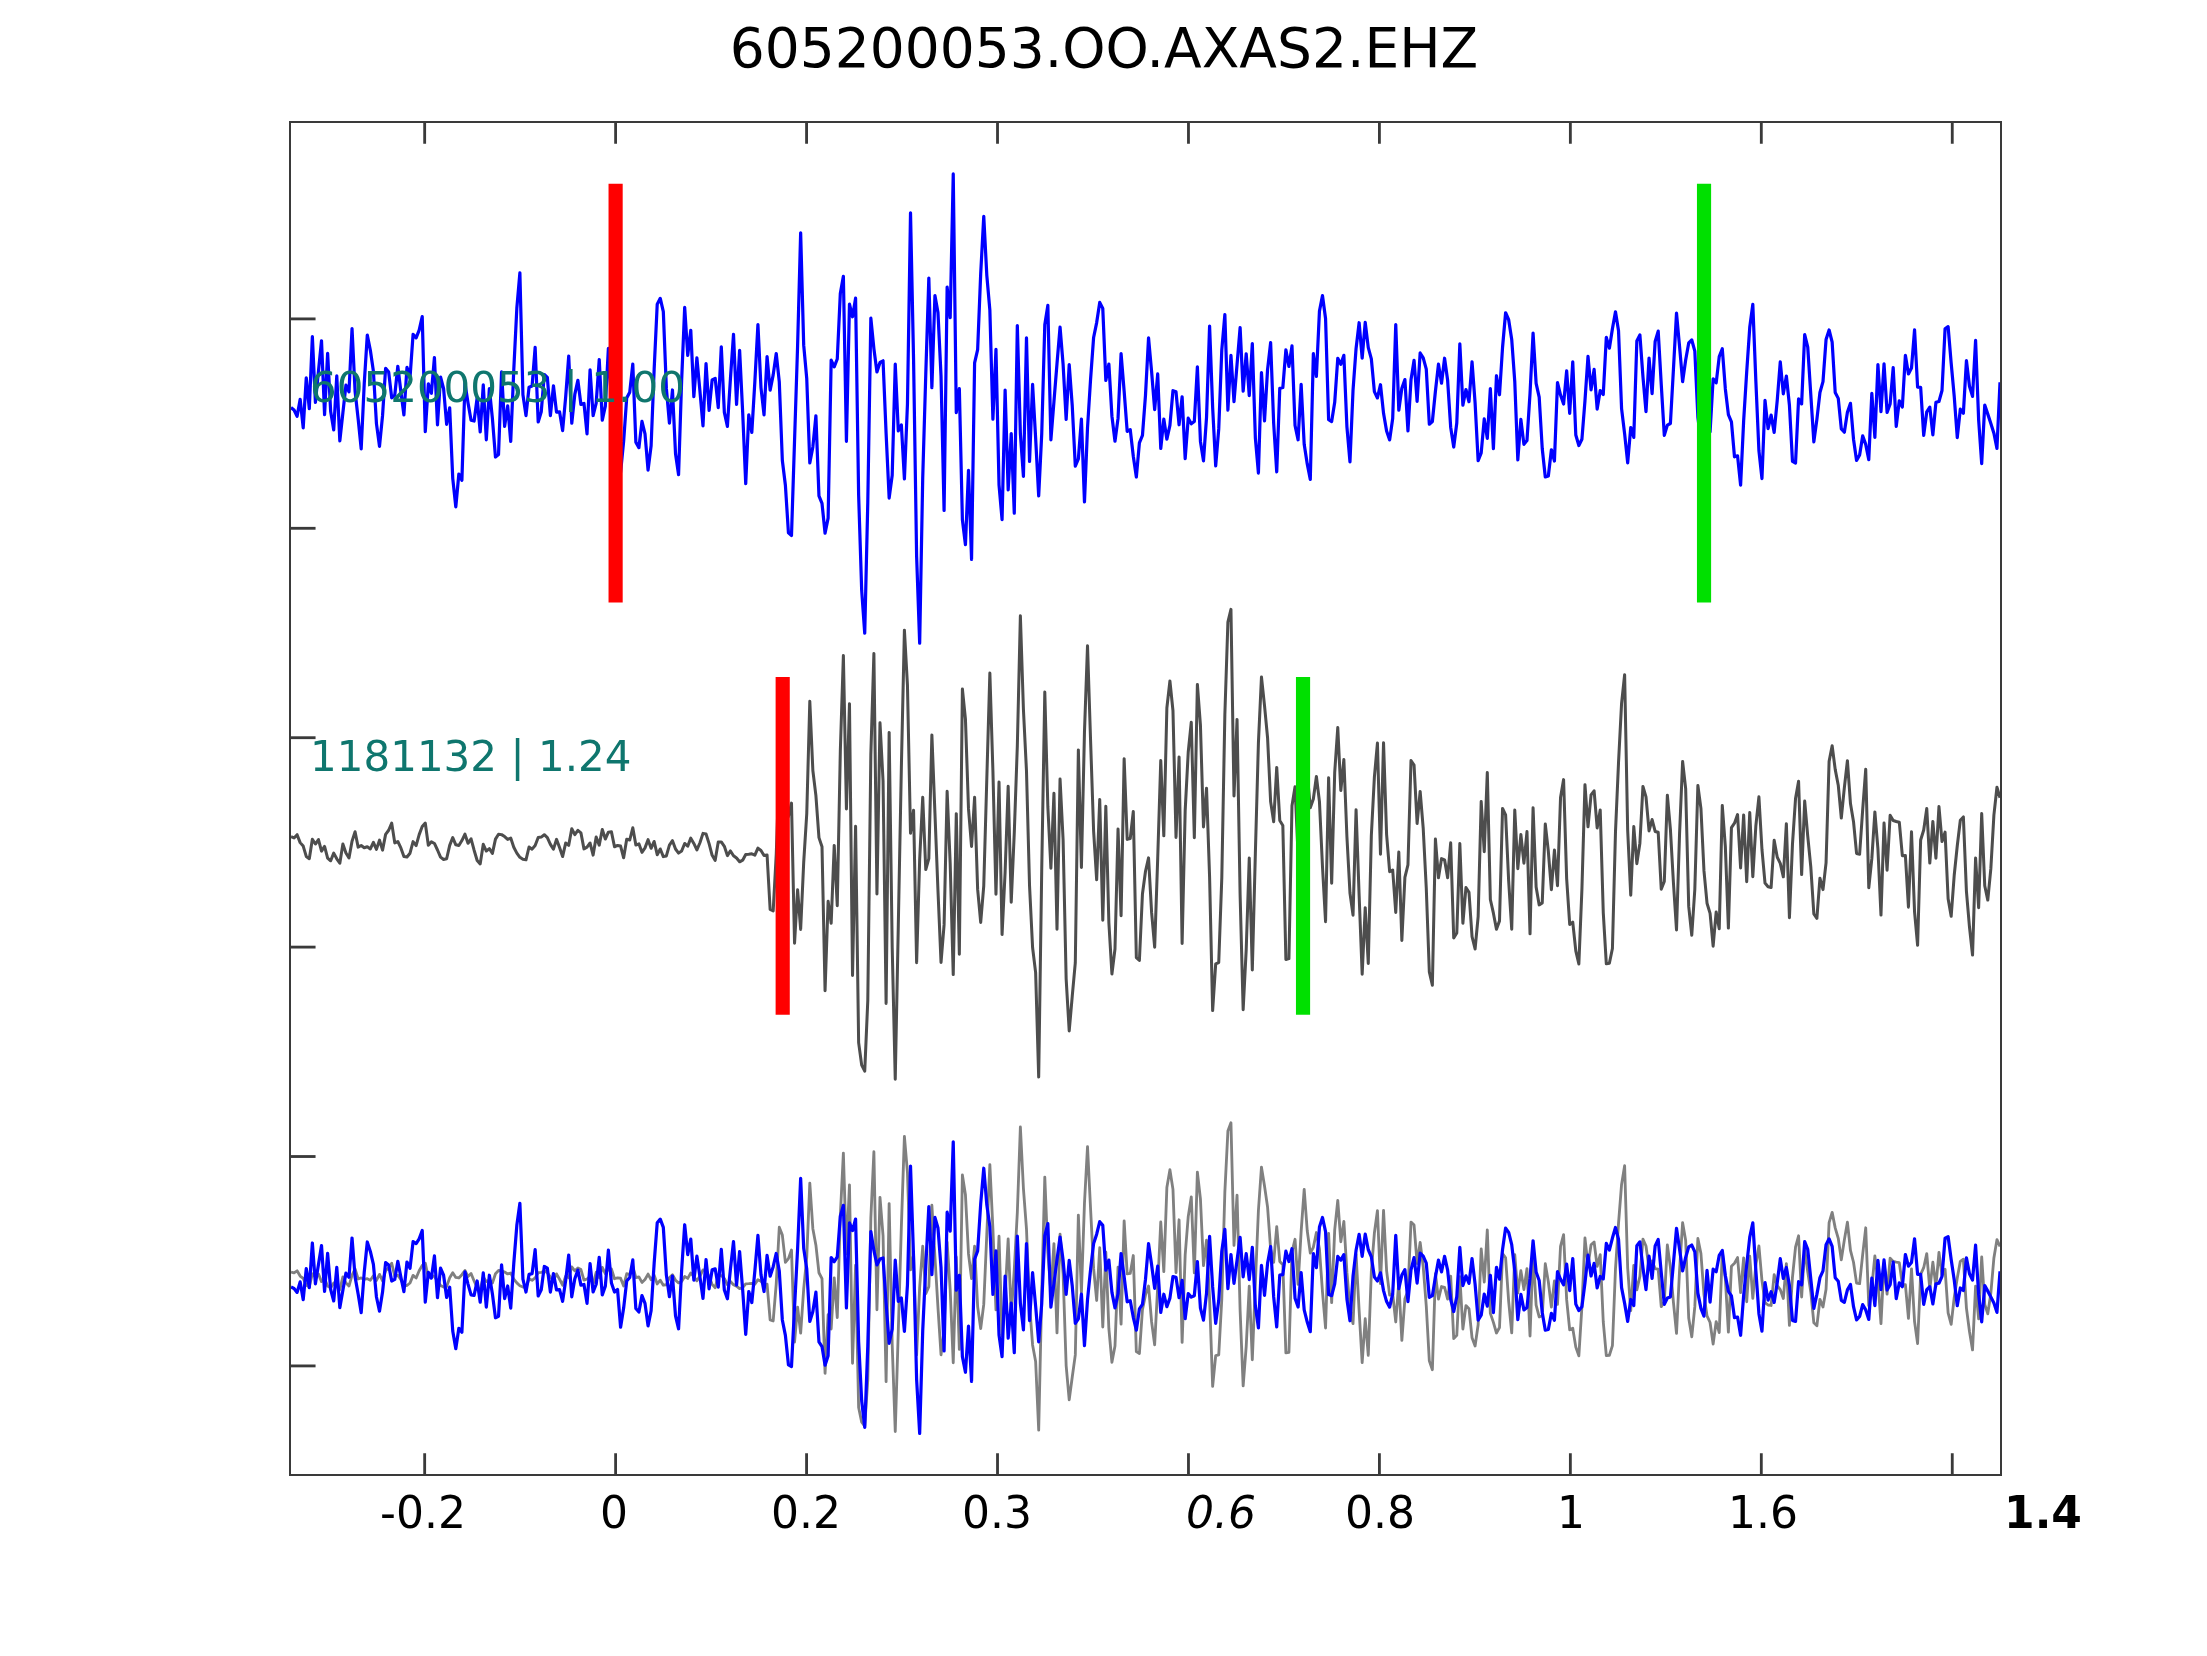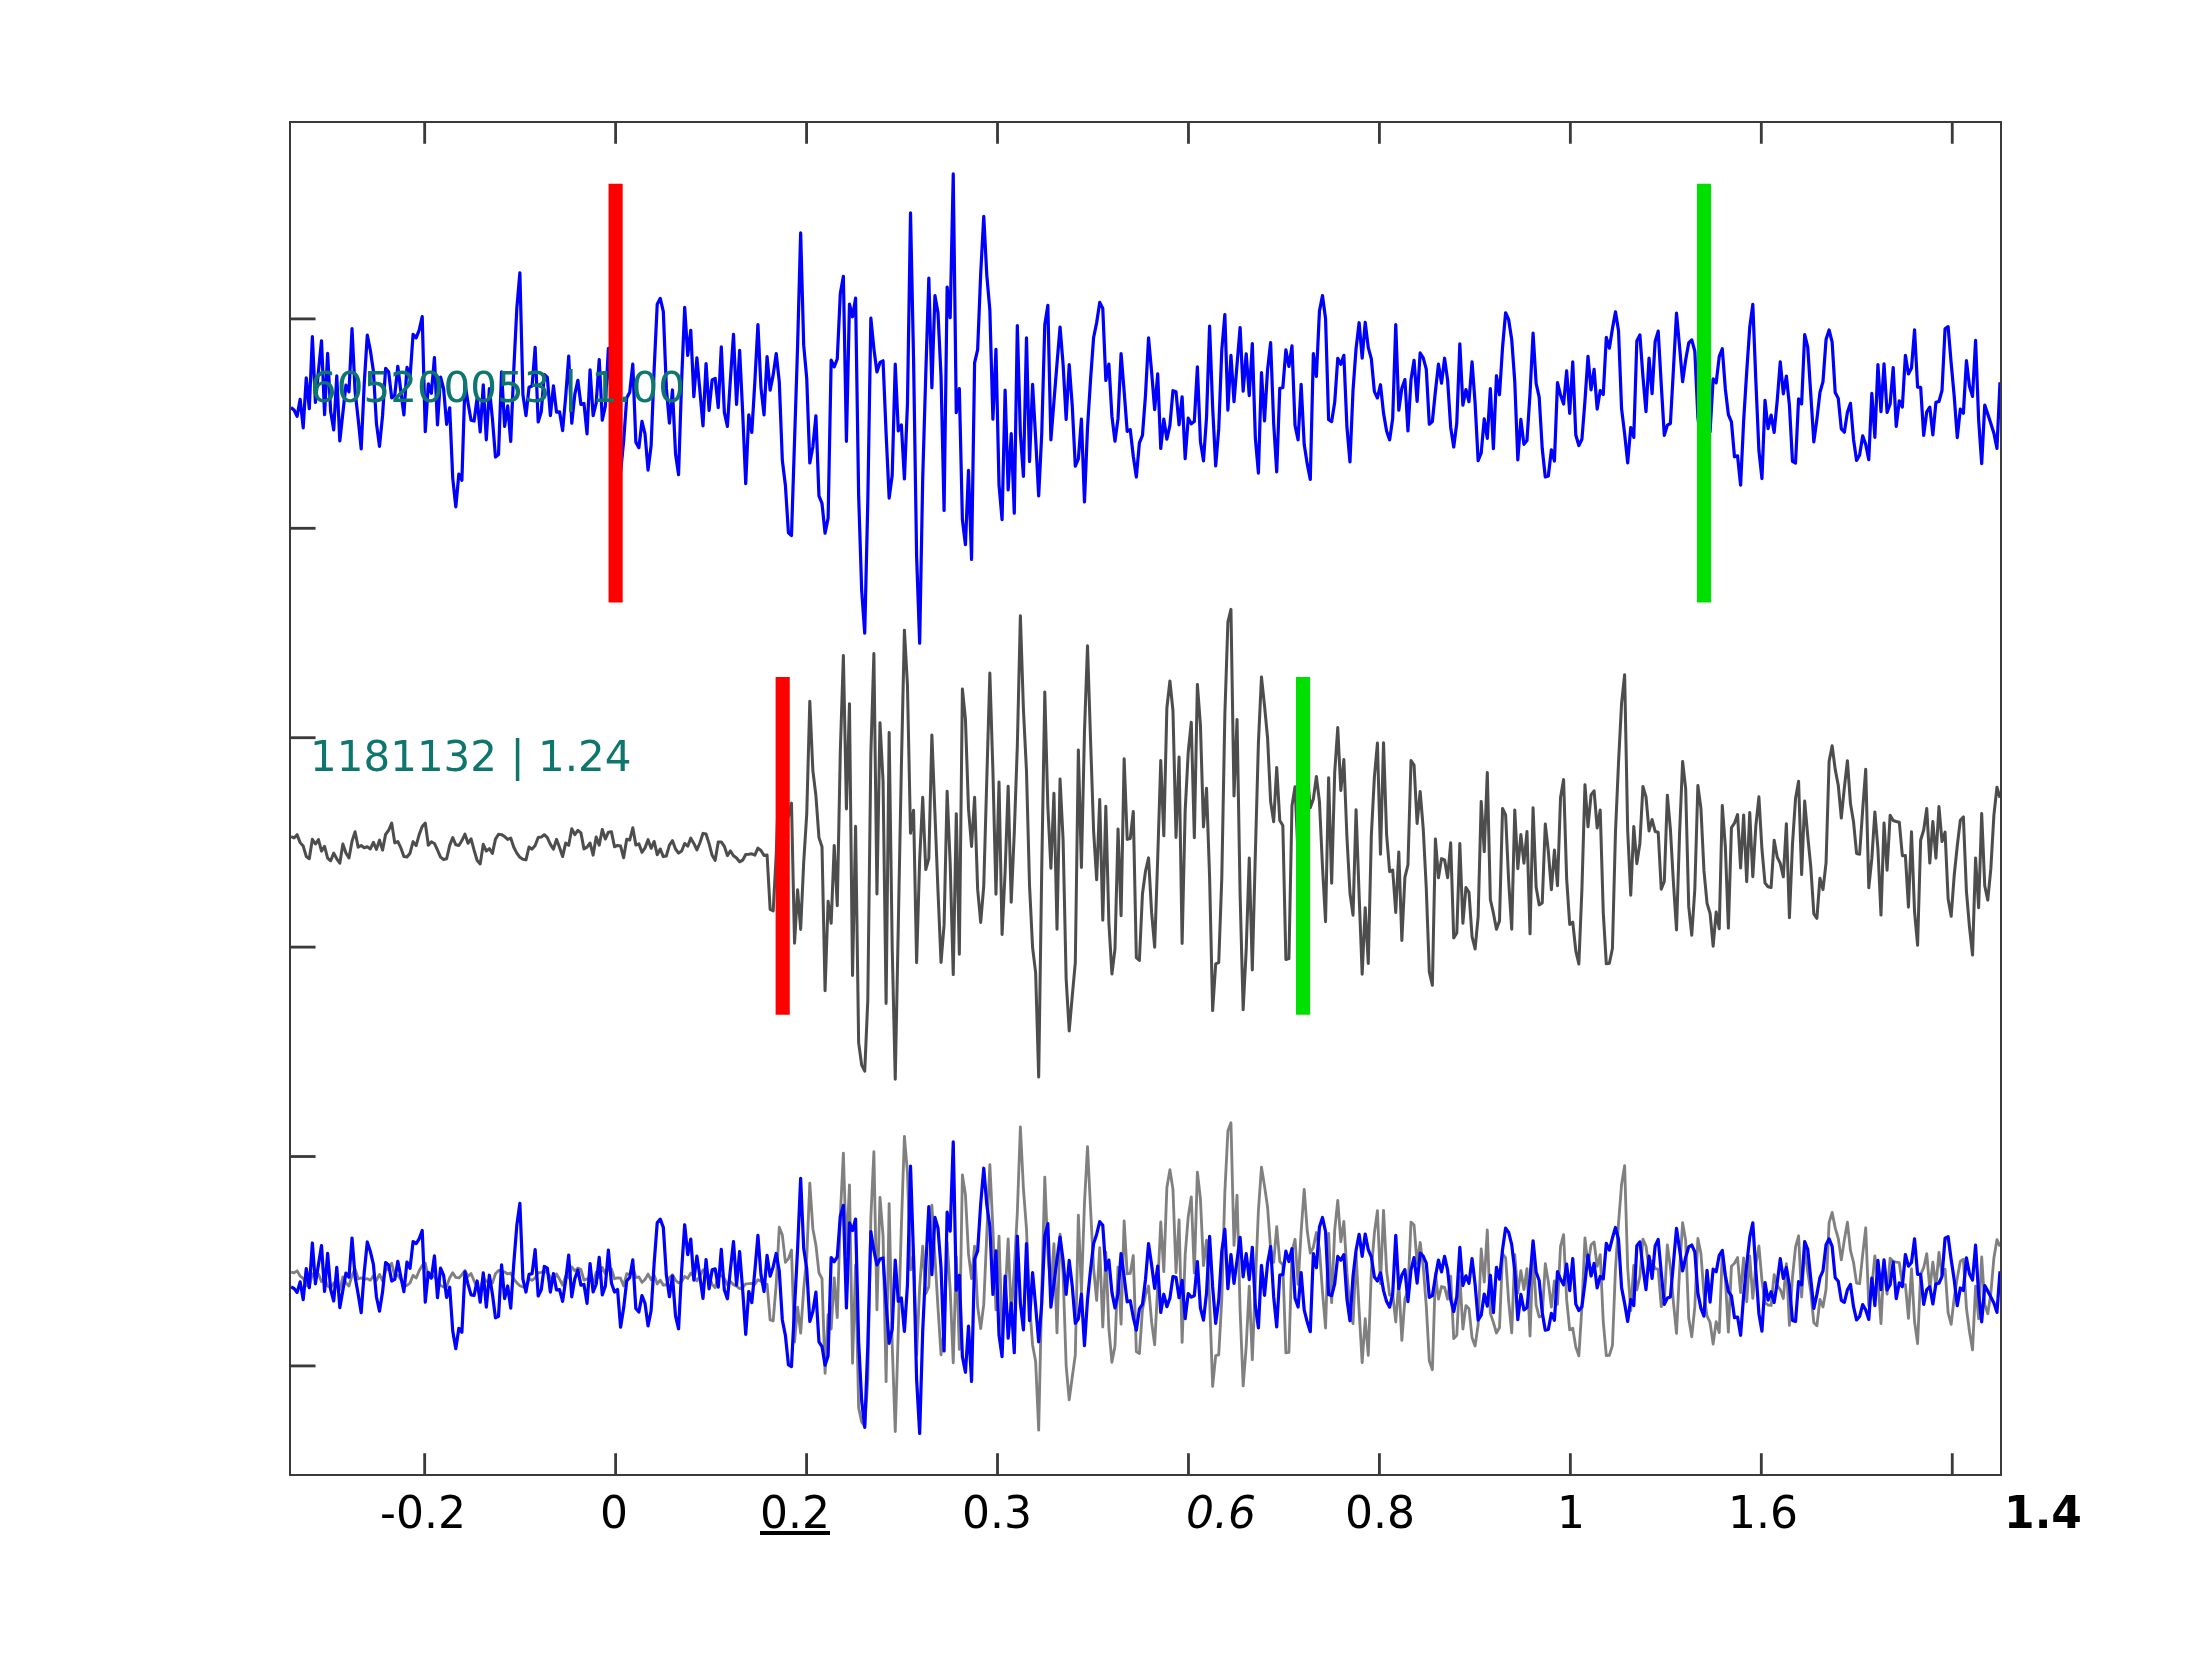--- a/index.html
+++ b/index.html
@@ -76,20 +76,21 @@
     color: #000000;
     white-space: nowrap;
     line-height: 1;
   }
 </style>
 </head>
 <body>
 
 <div id="figure">
 
+  <div id="figure-title">605200053.OO.AXAS2.EHZ</div>
 
   <div id="plot-area">
     <svg id="wave-canvas" viewBox="0 0 1810 1432" preserveAspectRatio="none">
         <line x1="141.56424581005587" y1="1432" x2="141.56424581005587" y2="1410" stroke="#3a3a3a" stroke-width="3"></line>
         <line x1="141.56424581005587" y1="0" x2="141.56424581005587" y2="22" stroke="#3a3a3a" stroke-width="3"></line>
         <line x1="343.7988826815643" y1="1432" x2="343.7988826815643" y2="1410" stroke="#3a3a3a" stroke-width="3"></line>
         <line x1="343.7988826815643" y1="0" x2="343.7988826815643" y2="22" stroke="#3a3a3a" stroke-width="3"></line>
         <line x1="546.0335195530727" y1="1432" x2="546.0335195530727" y2="1410" stroke="#3a3a3a" stroke-width="3"></line>
         <line x1="546.0335195530727" y1="0" x2="546.0335195530727" y2="22" stroke="#3a3a3a" stroke-width="3"></line>
         <line x1="748.268156424581" y1="1432" x2="748.268156424581" y2="1410" stroke="#3a3a3a" stroke-width="3"></line>
@@ -121,21 +122,21 @@
       </svg>
 
     <div class="trace-label" id="label-trace-0">605200053 | 1.00</div>
 
     <div class="trace-label" id="label-trace-1">1181132 | 1.24</div>
   </div>
 
   <div id="xtick-labels">
       <div class="xtick-label" style="left: 134px;">-0.2</div>
       <div class="xtick-label" style="left: 325px;">0</div>
-      <div class="xtick-label" style="left: 506px; text-decoration: underline;">0.2</div>
+      <div class="xtick-label" style="left: 517px;">0.2</div>
       <div class="xtick-label" style="left: 708px;">0.3</div>
       <div class="xtick-label" style="left: 932px; font-style: italic;">0.6</div>
       <div class="xtick-label" style="left: 1091px;">0.8</div>
       <div class="xtick-label" style="left: 1282px;">1</div>
       <div class="xtick-label" style="left: 1474px;">1.6</div>
       <div class="xtick-label" style="left: 1754px; font-weight: bold;">1.4</div>
     </div>
 
 </div>
 

